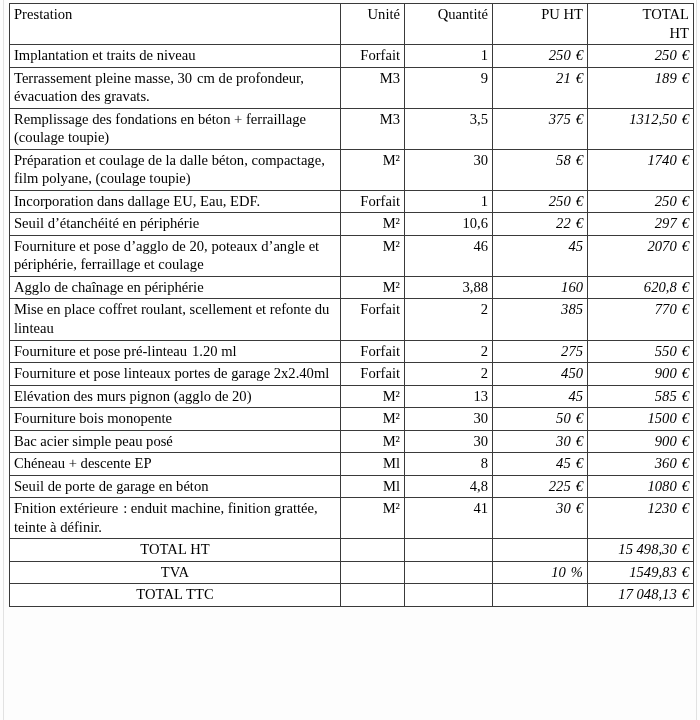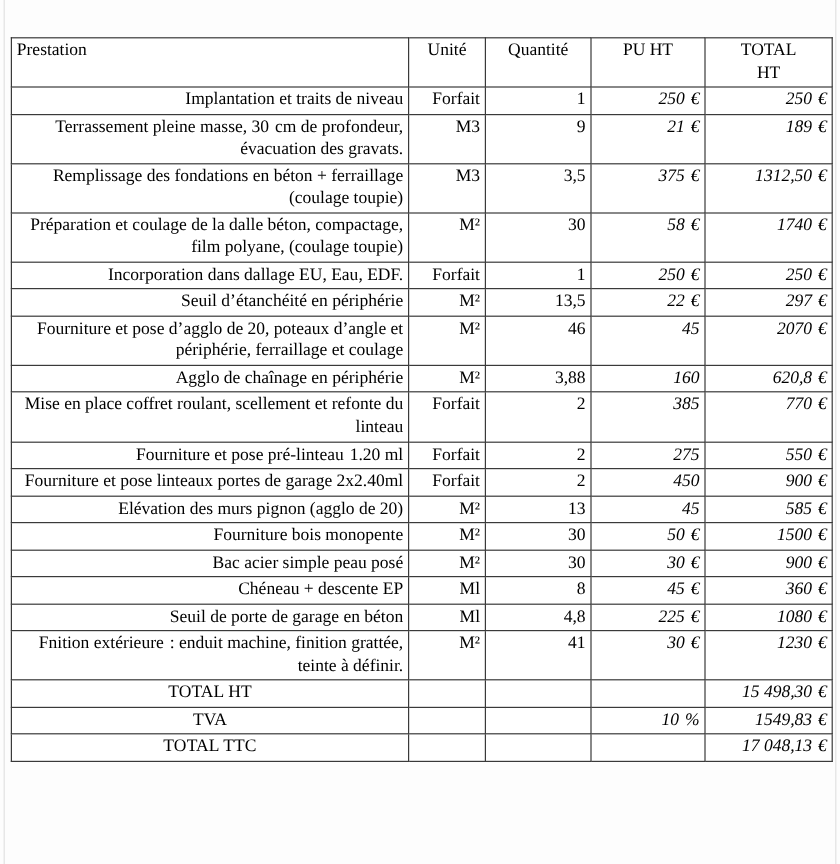--- a/index.html
+++ b/index.html
@@ -34,21 +34,20 @@
     background: #e2e2e2;
   }
   .page::before { left: 3px; }
   .page::after  { right: 3px; }
 
   .table-wrap {
     position: absolute;
     left: 9px;
     top: 3px;
     width: 684px;
-    margin-top: 28px;
   }
 
   table.devis {
     border-collapse: collapse;
     table-layout: fixed;
     width: 684px;
     font-size: 14.6px;
     line-height: 1.27;
   }
 
@@ -72,26 +71,26 @@
   thead th {
     font-weight: bold;
     padding-top: 3px;
     padding-bottom: 3px;
   }
   th.h-prestation {
     text-align: left;
     padding-left: 7px;
   }
   th.h-center {
-    text-align: center;
+    text-align: right;
   }
 
   
   td.t-desc {
-    text-align: right;
+    text-align: left;
     padding-left: 7px;
     padding-right: 6px;
   }
   td.t-center {
     text-align: right;
   }
   td.t-right {
     text-align: right;
     padding-right: 9px;
     font-style: italic;
@@ -176,21 +175,21 @@
           <tr>
             <td class="t-desc">Incorporation dans dallage EU, Eau, EDF.</td>
             <td class="t-center">Forfait</td>
             <td class="t-center">1</td>
             <td class="t-right"><span class="money">250<span class="nb"></span>€</span></td>
             <td class="t-right"><span class="money">250<span class="nb"></span>€</span></td>
           </tr>
           <tr>
             <td class="t-desc">Seuil d’étanchéité en périphérie</td>
             <td class="t-center">M²</td>
-            <td class="t-center">13,5</td>
+            <td class="t-center">10,6</td>
             <td class="t-right"><span class="money">22<span class="nb"></span>€</span></td>
             <td class="t-right"><span class="money">297<span class="nb"></span>€</span></td>
           </tr>
           <tr>
             <td class="t-desc">Fourniture et pose d’agglo de 20, poteaux d’angle et périphérie, ferraillage et coulage</td>
             <td class="t-center">M²</td>
             <td class="t-center">46</td>
             <td class="t-right">45</td>
             <td class="t-right"><span class="money">2070<span class="nb"></span>€</span></td>
           </tr>

